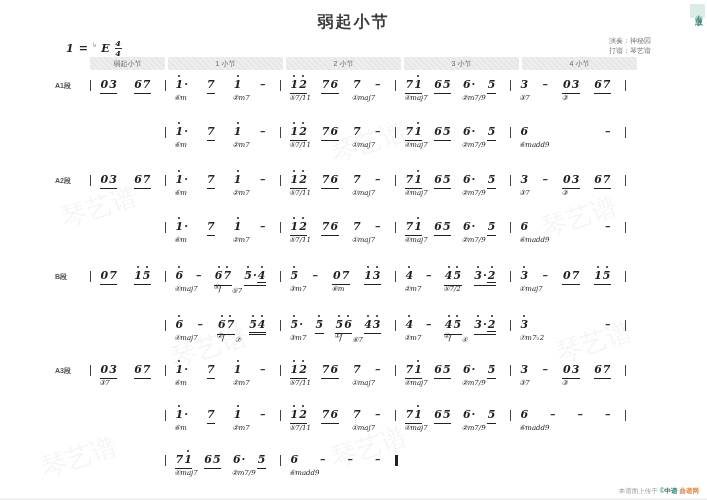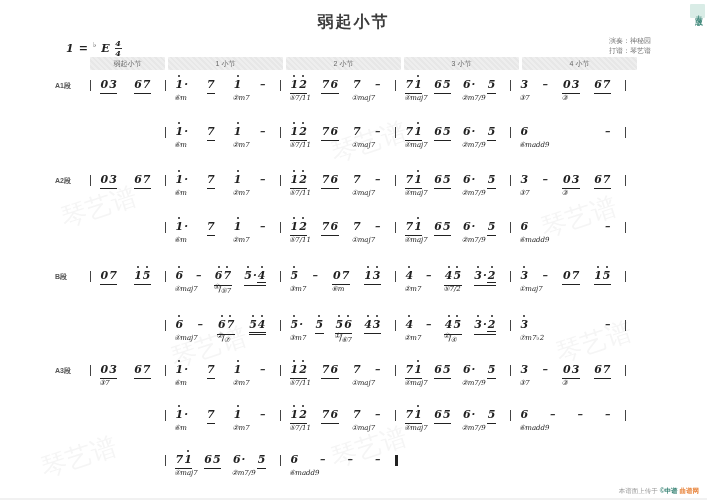--- a/index.html
+++ b/index.html
@@ -43,21 +43,21 @@
   .ch{position:relative;display:inline-block;padding:0 0.5px;}
   .ch.hi::after{content:"";position:absolute;top:-3px;left:50%;margin-left:-1px;
     width:2px;height:2px;border-radius:50%;background:#222;}
   .ch.dbl{border-bottom:1px solid #222;}
   .tok.dash{font-weight:bold;color:#333;}
   .chord{position:absolute;top:14px;left:-1px;white-space:nowrap;
     font-family:"DejaVu Serif",serif;font-style:italic;font-weight:normal;font-size:7px;color:#222;}
   .sc{display:inline-flex;align-items:center;}
   .sc .sct{position:relative;top:-2px;}
   .sc .scs{font-style:normal;font-size:9px;margin:0 -1px;}
-  .sc .scb{position:relative;top:2px;}
+  .sc .scb{position:relative;top:2px;margin-left:11px;}
   
   .wm{position:absolute;font-size:26px;color:rgba(60,60,60,0.05);transform:rotate(-18deg);
     white-space:nowrap;pointer-events:none;}
   
   .footer{position:absolute;bottom:4px;right:8px;font-size:6.5px;display:flex;align-items:center;gap:2px;}
   .footer .f-gray{color:#999;}
   .footer .f-teal{color:#2e7d6e;font-weight:bold;}
   .footer .f-orange{color:#e8833a;font-weight:bold;}
   .bottomline{position:absolute;bottom:0;left:0;right:0;height:2px;background:#f1f1f1;}
 </style>

